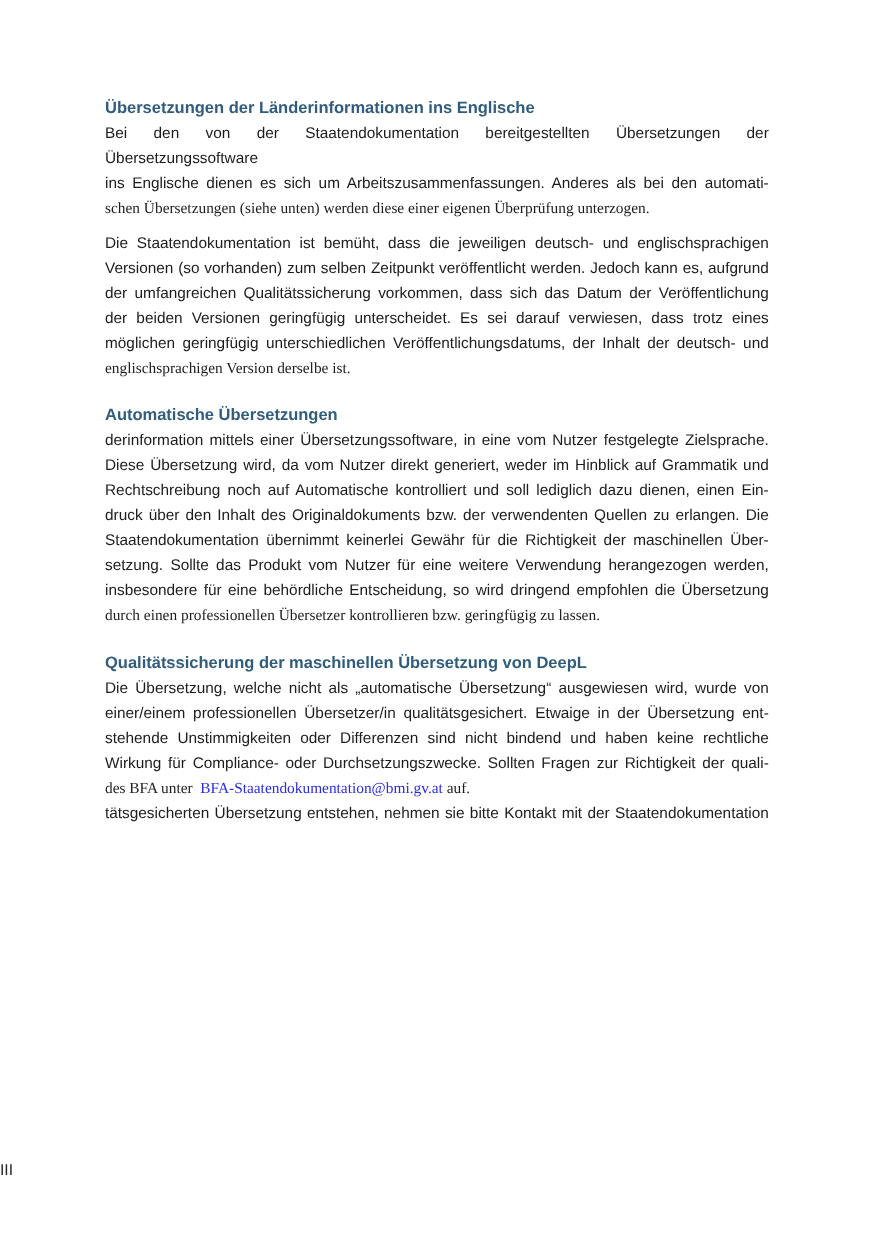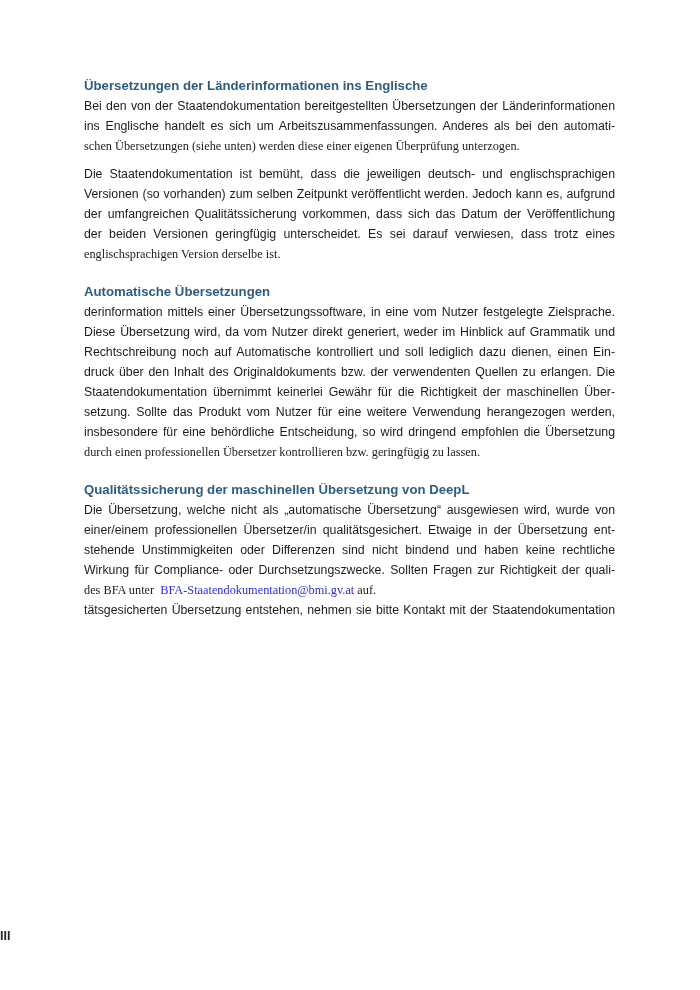--- a/index.html
+++ b/index.html
@@ -59,41 +59,42 @@
     cursor: pointer;
     padding-left: 3px;
   }
   .page-footer {
     position: absolute;
     left: 0;
     top: 928px;
     width: 700px;
     text-align: left;
     font-size: 12.5px;
-    font-weight: 700;
+    font-weight: 400;
     line-height: 16px;
     color: #262626;
   }
 </style>
 </head>
 <body>
 
 <div class="page">
   <div class="content" id="content">
       <div class="section-heading">Übersetzungen der Länderinformationen ins Englische</div>
       <div class="paragraph">
-        <div class="line">Bei den von der Staatendokumentation bereitgestellten Übersetzungen der Länderinformationen</div>
-        <div class="line">ins Englische handelt es sich um Arbeitszusammenfassungen. Anderes als bei den automati-</div>
+        <div class="line">Bei den von der Staatendokumentation bereitgestellten Übersetzungen der Übersetzungssoftware</div>
+        <div class="line">ins Englische dienen es sich um Arbeitszusammenfassungen. Anderes als bei den automati-</div>
         <div class="line last">schen Übersetzungen (siehe unten) werden diese einer eigenen Überprüfung unterzogen.</div>
       </div>
       <div class="paragraph">
         <div class="line">Die Staatendokumentation ist bemüht, dass die jeweiligen deutsch- und englischsprachigen</div>
         <div class="line">Versionen (so vorhanden) zum selben Zeitpunkt veröffentlicht werden. Jedoch kann es, aufgrund</div>
         <div class="line">der umfangreichen Qualitätssicherung vorkommen, dass sich das Datum der Veröffentlichung</div>
         <div class="line">der beiden Versionen geringfügig unterscheidet. Es sei darauf verwiesen, dass trotz eines</div>
+        <div class="line">möglichen geringfügig unterschiedlichen Veröffentlichungsdatums, der Inhalt der deutsch- und</div>
         <div class="line last">englischsprachigen Version derselbe ist.</div>
       </div>
       <div class="section-heading">Automatische Übersetzungen</div>
       <div class="paragraph">
         <div class="line">derinformation mittels einer Übersetzungssoftware, in eine vom Nutzer festgelegte Zielsprache.</div>
         <div class="line">Diese Übersetzung wird, da vom Nutzer direkt generiert, weder im Hinblick auf Grammatik und</div>
         <div class="line">Rechtschreibung noch auf Automatische kontrolliert und soll lediglich dazu dienen, einen Ein-</div>
         <div class="line">druck über den Inhalt des Originaldokuments bzw. der verwendenten Quellen zu erlangen. Die</div>
         <div class="line">Staatendokumentation übernimmt keinerlei Gewähr für die Richtigkeit der maschinellen Über-</div>
         <div class="line">setzung. Sollte das Produkt vom Nutzer für eine weitere Verwendung herangezogen werden,</div>

